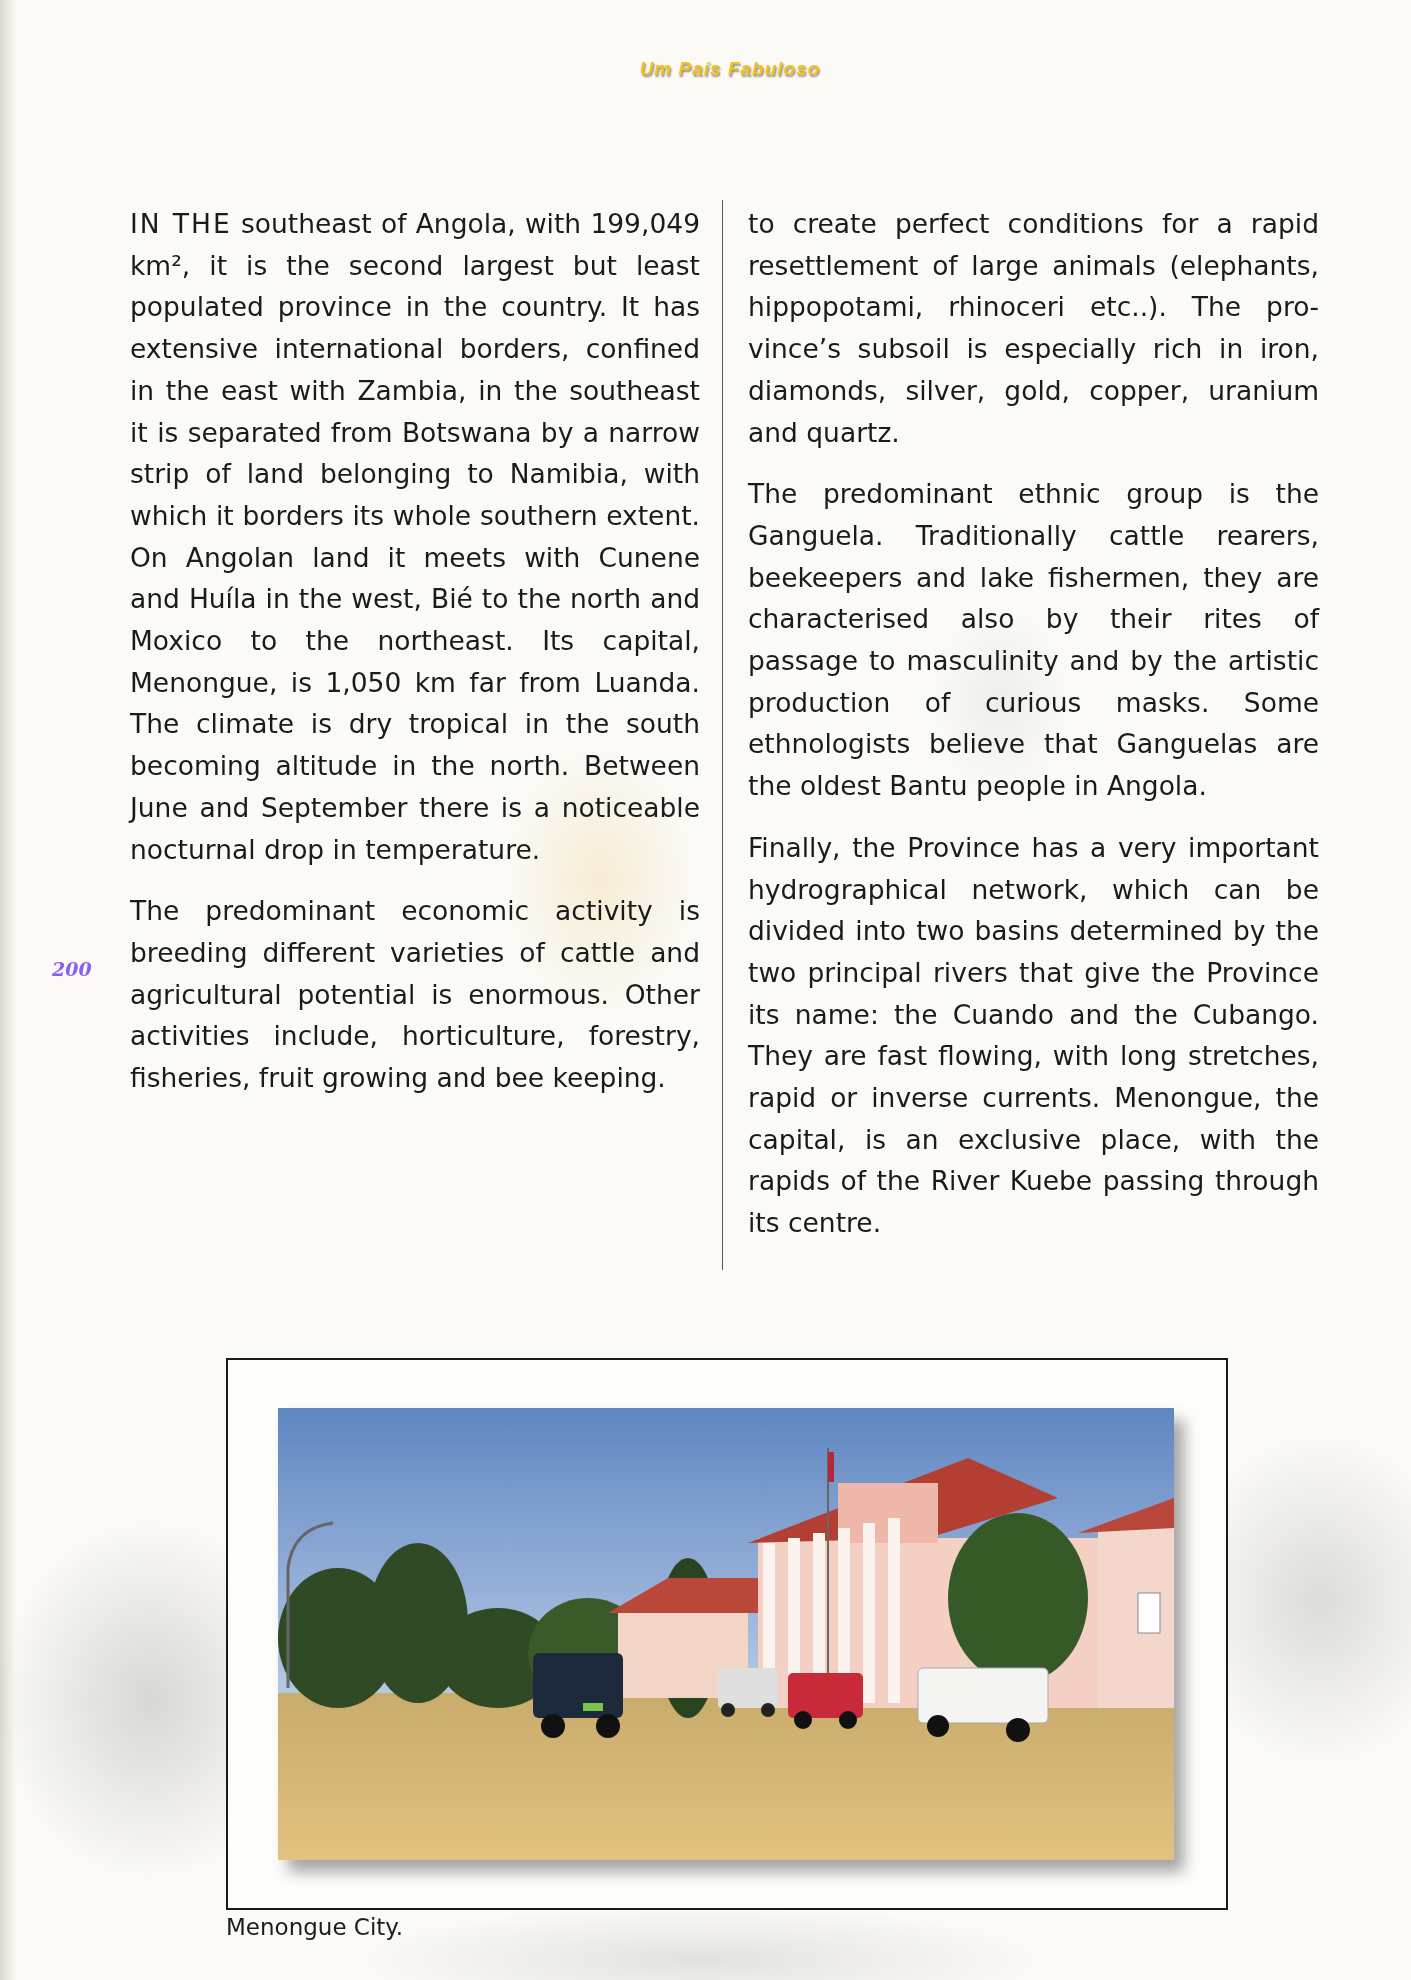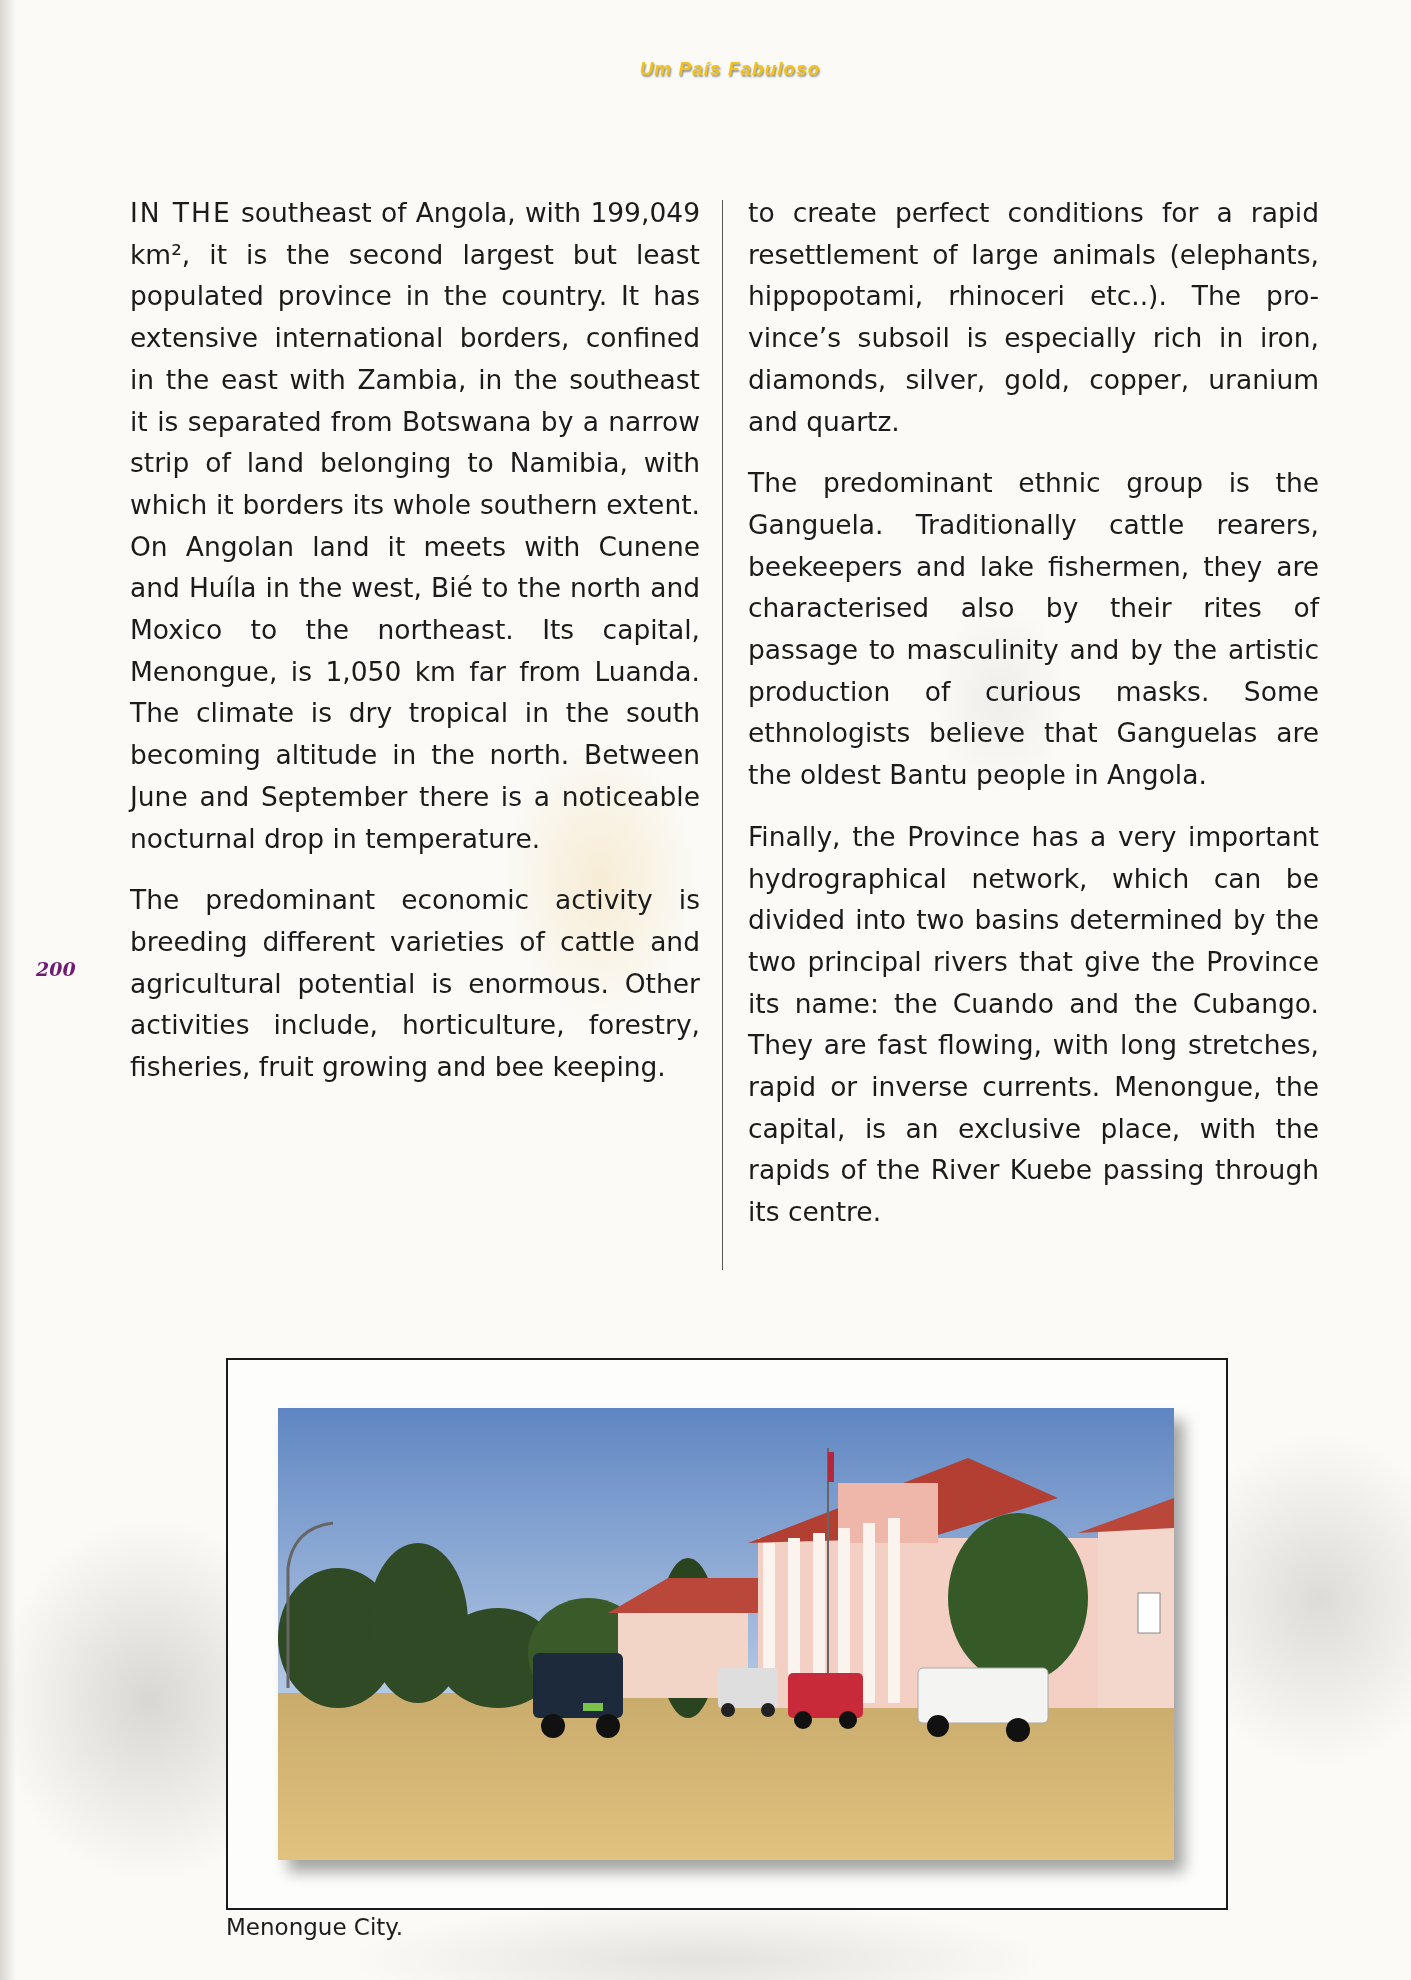--- a/index.html
+++ b/index.html
@@ -25,32 +25,32 @@
     font-family: "DejaVu Serif", serif; font-style: italic; font-weight: bold;
     font-size: 38px; color: #8e1b1e; line-height: 38px;
     text-shadow: 2px 3px 3px rgba(0,0,0,0.35);
   }
   .logo-sub {
     font-family: Liberation Sans, sans-serif; font-style: italic; font-weight: bold;
     font-size: 19px; color: #f2c21a; line-height: 22px; margin-top: -4px;
     text-shadow: 1px 2px 2px rgba(0,0,0,0.45); letter-spacing: 1px;
   }
   .page-number {
-    position: absolute; left: 36px; top: 958px;
+    position: absolute; left: 52px; top: 958px;
     font-family: "DejaVu Serif", serif; font-style: italic; font-weight: bold;
-    font-size: 19px; color: #701a75;
+    font-size: 19px; color: #8b5cf6;
   }
   .col {
     position: absolute; top: 192px; width: 570px;
     font-size: 26.5px; line-height: 41.7px; text-align: justify;
     hyphens: manual;
   }
   .col-left { left: 130px; width: 570px; }
   .col-right { left: 748px; width: 571px; }
-  .col p { margin: 0 0 20px 0; }
+  .col p { margin: 11px 0 20px 0; }
   .lead-caps { letter-spacing: 2px; font-weight: normal; }
   .divider { position: absolute; left: 722px; top: 200px; width: 1px; height: 1070px; background: #555; }
   .photo-frame {
     position: absolute; left: 226px; top: 1358px; width: 998px; height: 548px;
     border: 2px solid #1a1a1a; background: #fdfdfb;
   }
   .photo {
     position: absolute; left: 50px; top: 48px; width: 896px; height: 452px;
     box-shadow: 10px 12px 14px rgba(0,0,0,0.35);
     overflow: hidden;

